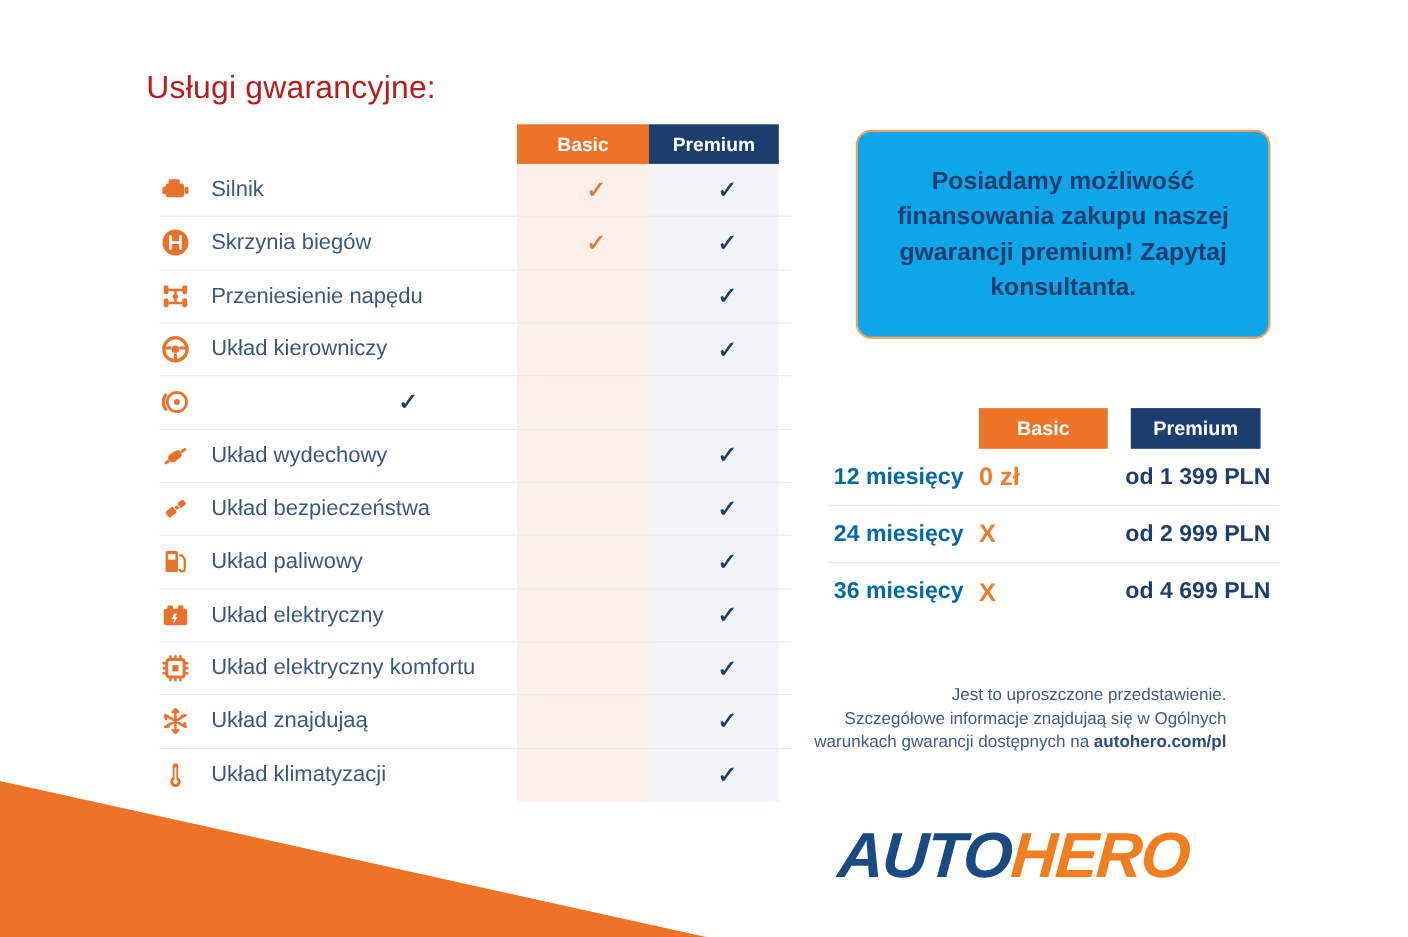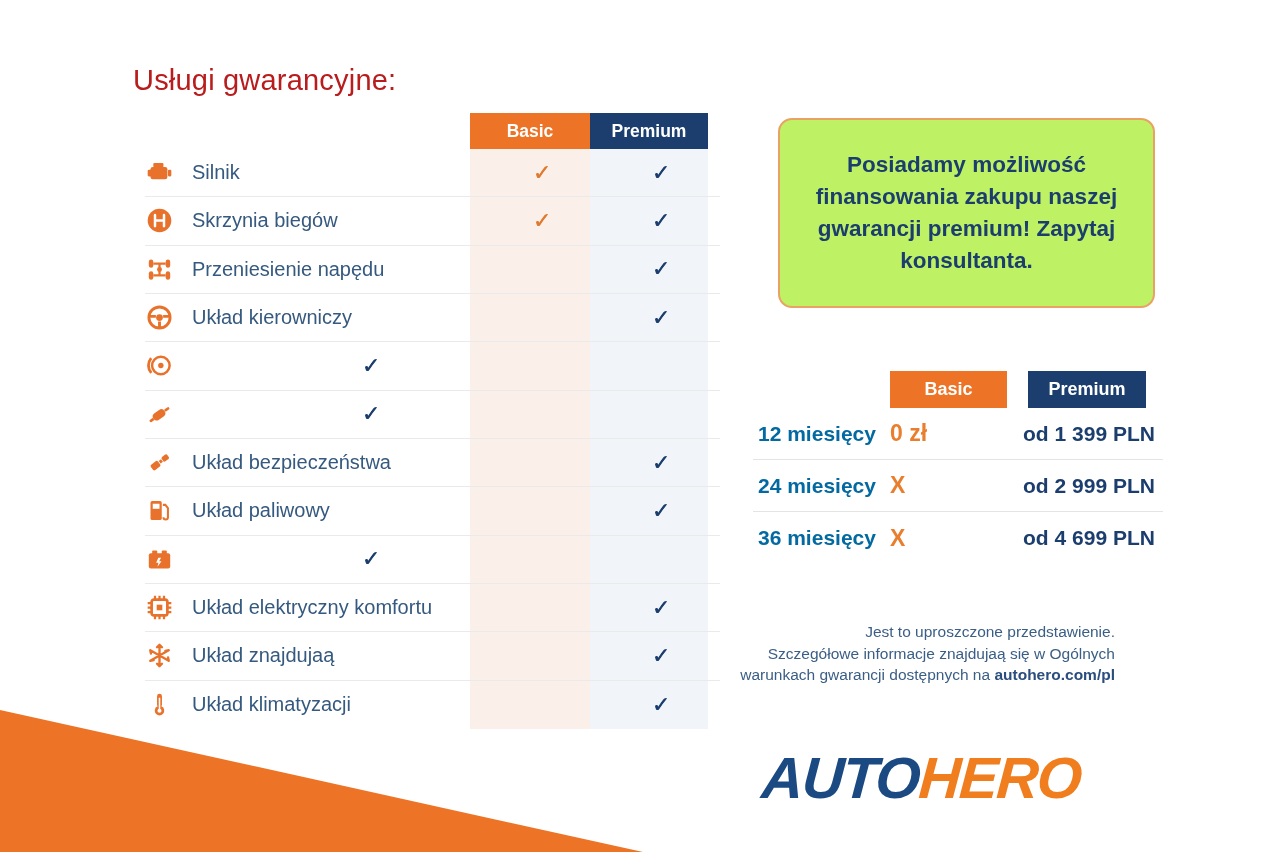--- a/index.html
+++ b/index.html
@@ -29,21 +29,21 @@
   .icon svg{width:27px;height:27px;}
   .slabel{flex:1;font-size:20px;color:#35597f;}
   .cell{text-align:center;font-weight:900;font-size:22px;text-shadow:.5px 0 currentColor;}
   .cell.basic{width:120px;color:#e07a2e;}
   .cell.premium{width:118px;color:#1c3e6e;}
 
   
   .fin-box{left:778px;top:118px;width:377px;height:190px;border:2px solid #e9a264;border-radius:14px;
            display:flex;align-items:center;justify-content:center;text-align:center;
            color:#1c3e6e;font-weight:bold;font-size:22.5px;line-height:1.42;
-           padding:0 24px;box-sizing:border-box;background:#bef264;}
+           padding:0 24px;box-sizing:border-box;background:#0ea5e9;}
 
   
   .pricing{left:753px;top:371px;width:410px;}
   .p-hcell{position:absolute;top:0;height:37px;display:flex;align-items:center;justify-content:center;
            color:#fff;font-weight:bold;font-size:18px;}
   .p-hcell.basic{left:137px;width:117px;background:#ed7326;}
   .p-hcell.premium{left:275px;width:118px;background:#1c3e6e;}
   .p-rows{position:absolute;top:37px;left:0;width:410px;}
   .p-row{display:flex;align-items:center;height:52px;box-sizing:border-box;}
   .p-row:not(:last-child){border-bottom:1px solid #e4e4e4;}
@@ -156,20 +156,21 @@
     <div class="srow">
       <span class="icon">
           <svg viewBox="0 0 24 24" fill="currentColor">
             <g transform="rotate(-35 12 12)">
               <rect x="5.5" y="8.5" width="12" height="7" rx="3.5"></rect>
               <rect x="17.5" y="10.8" width="5" height="2.4" rx="1.2"></rect>
               <path d="M5.5 11h-3a1.2 1.2 0 000 2.4h3z"></path>
             </g>
           </svg>
         </span>
+      <span class="slabel">Układ wydechowy</span>
       <span class="cell basic"></span>
       <span class="cell premium">✓</span>
     </div>
 
     <div class="srow">
       <span class="icon">
           <svg viewBox="0 0 24 24" fill="currentColor">
             <g transform="rotate(-38 12 12)">
               <rect x="3.5" y="9" width="8" height="6" rx="1.5"></rect>
               <rect x="12.2" y="10.6" width="2.6" height="2.8"></rect>
@@ -197,20 +198,21 @@
 
     <div class="srow">
       <span class="icon">
           <svg viewBox="0 0 24 24" fill="currentColor">
             <rect x="5.5" y="4" width="4.5" height="3.5" rx="0.8"></rect>
             <rect x="14" y="4" width="4.5" height="3.5" rx="0.8"></rect>
             <rect x="2.5" y="6.5" width="19" height="13.5" rx="1.8"></rect>
             <path d="M11 10.5h2.4l-1.7 3h2.1l-3.6 5 .9-3.6H9z" fill="#fff"></path>
           </svg>
         </span>
+      <span class="slabel">Układ elektryczny</span>
       <span class="cell basic"></span>
       <span class="cell premium">✓</span>
     </div>
 
     <div class="srow">
       <span class="icon">
           <svg viewBox="0 0 24 24">
             <g stroke="currentColor" stroke-width="2">
               <path d="M8 1.5v3M12 1.5v3M16 1.5v3M8 19.5v3M12 19.5v3M16 19.5v3M1.5 8h3M1.5 12h3M1.5 16h3M19.5 8h3M19.5 12h3M19.5 16h3"></path>
             </g>

